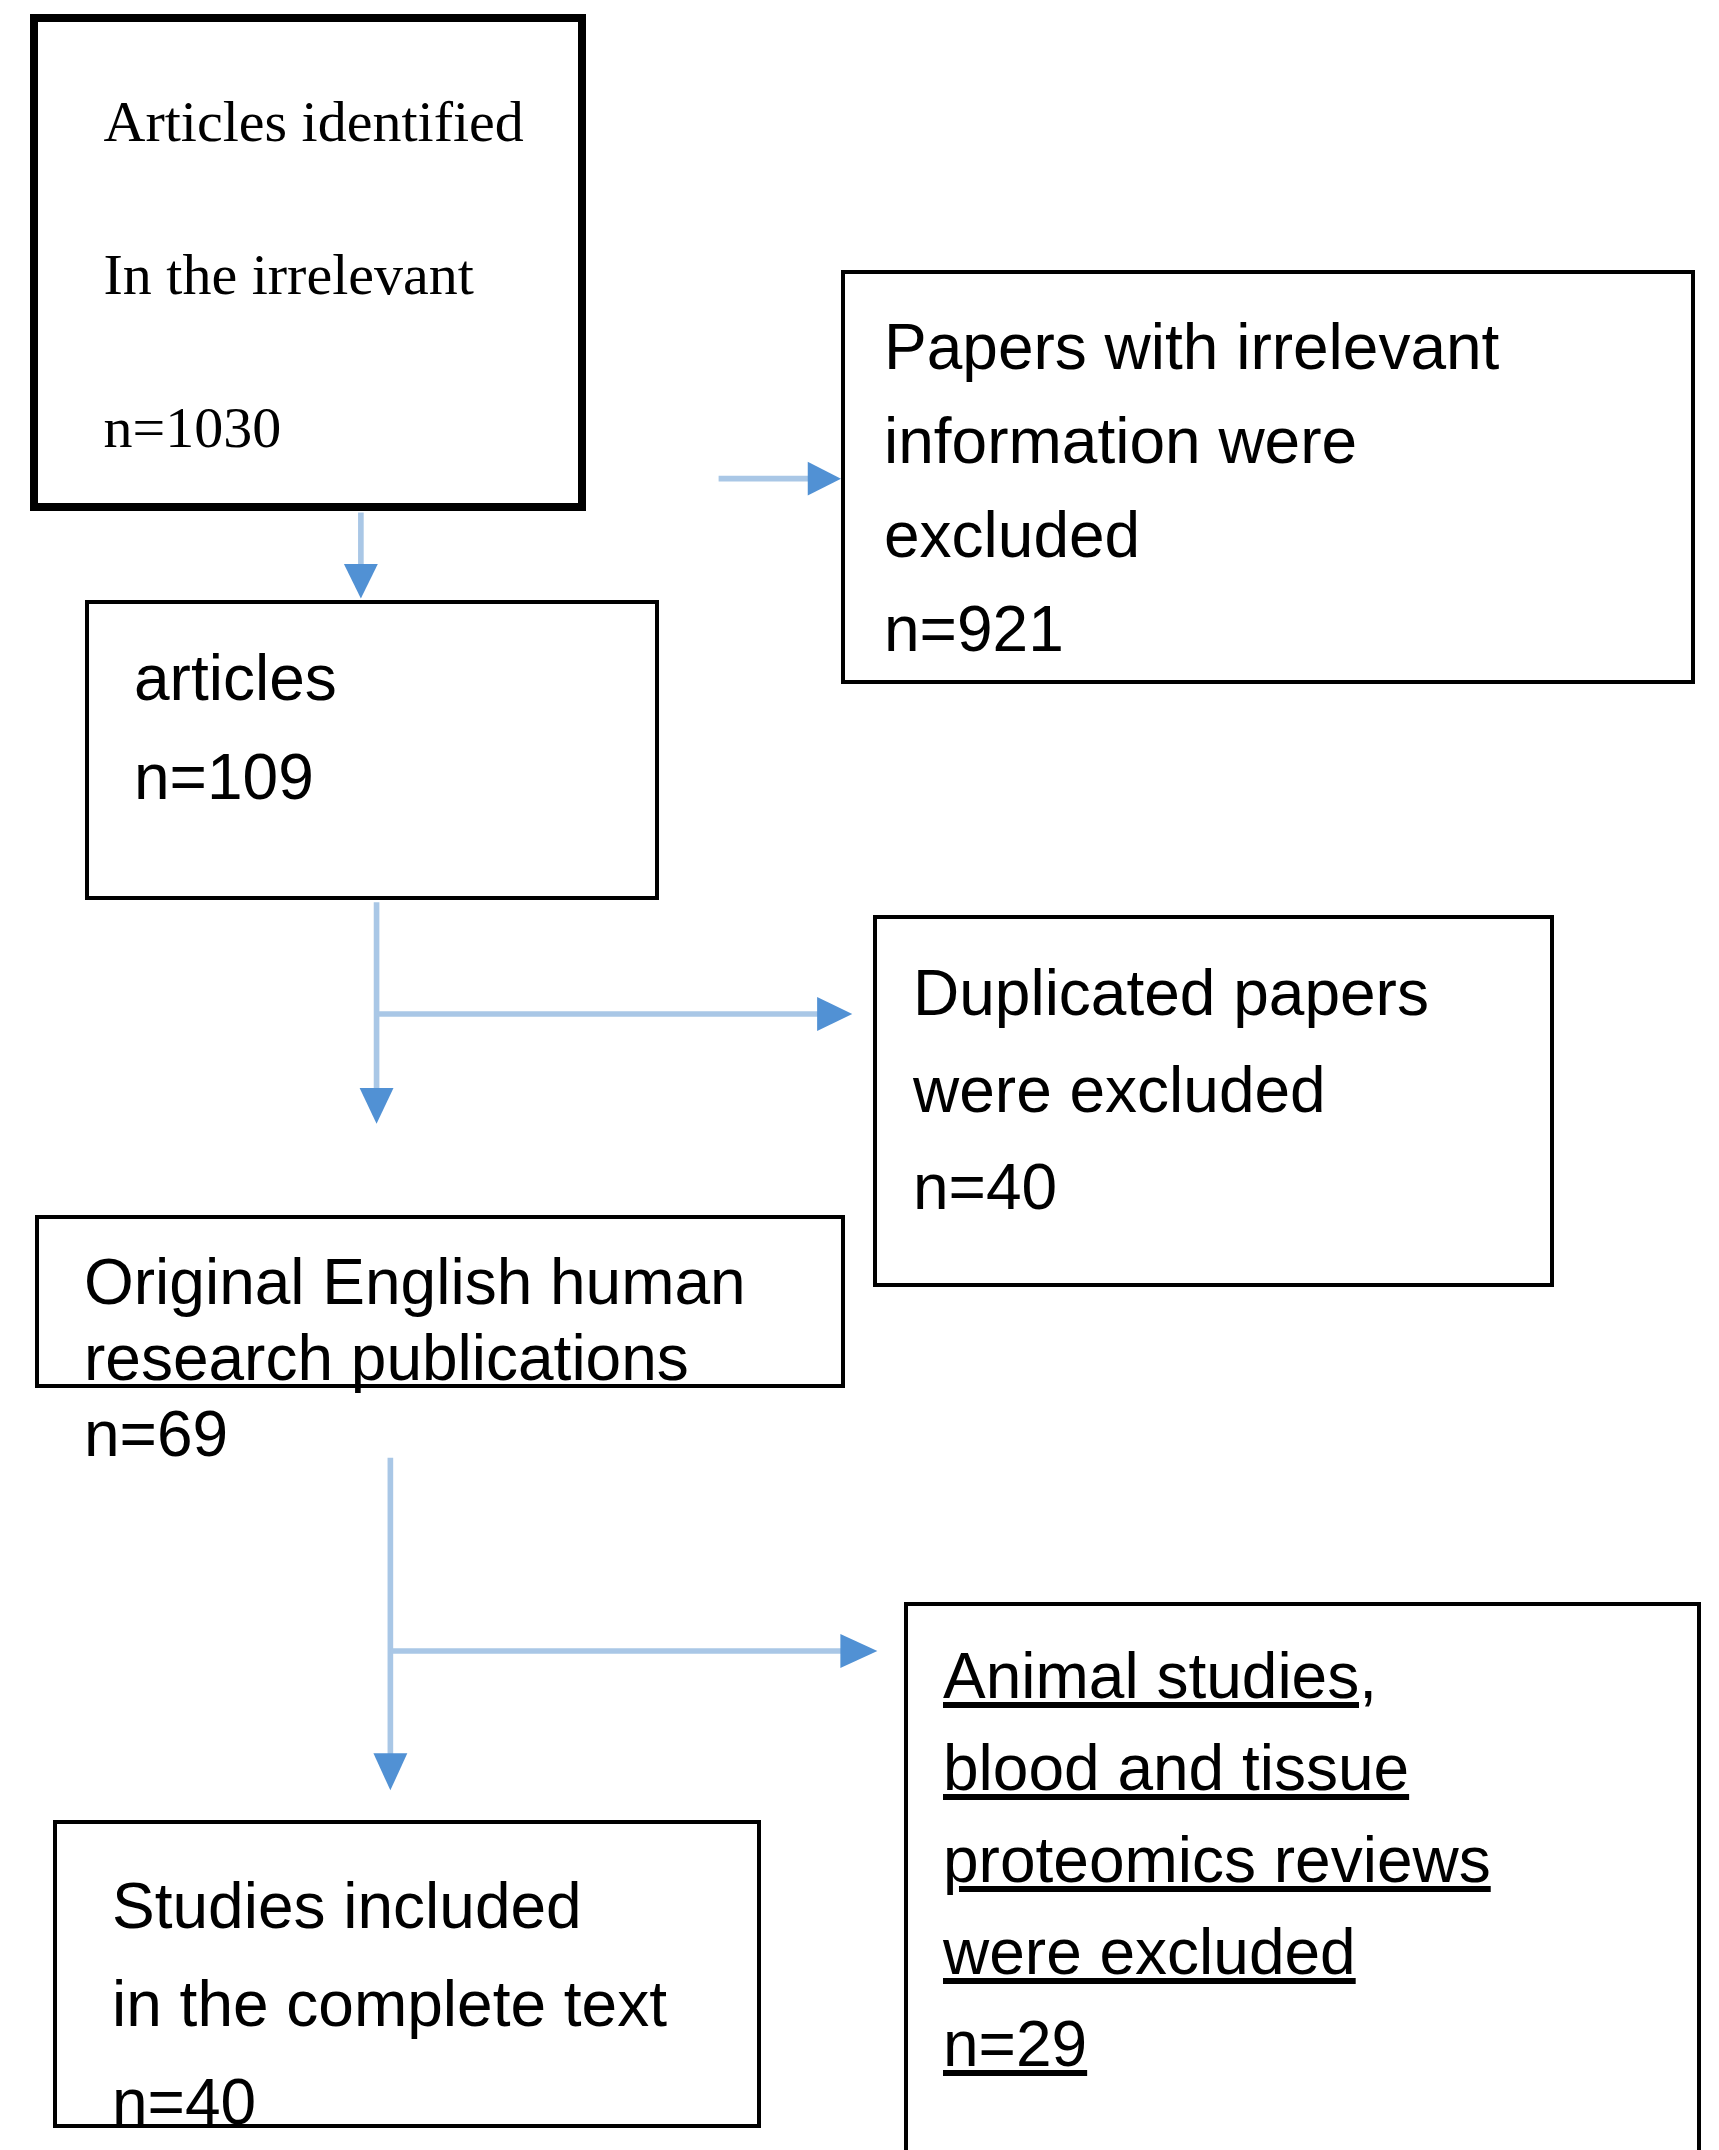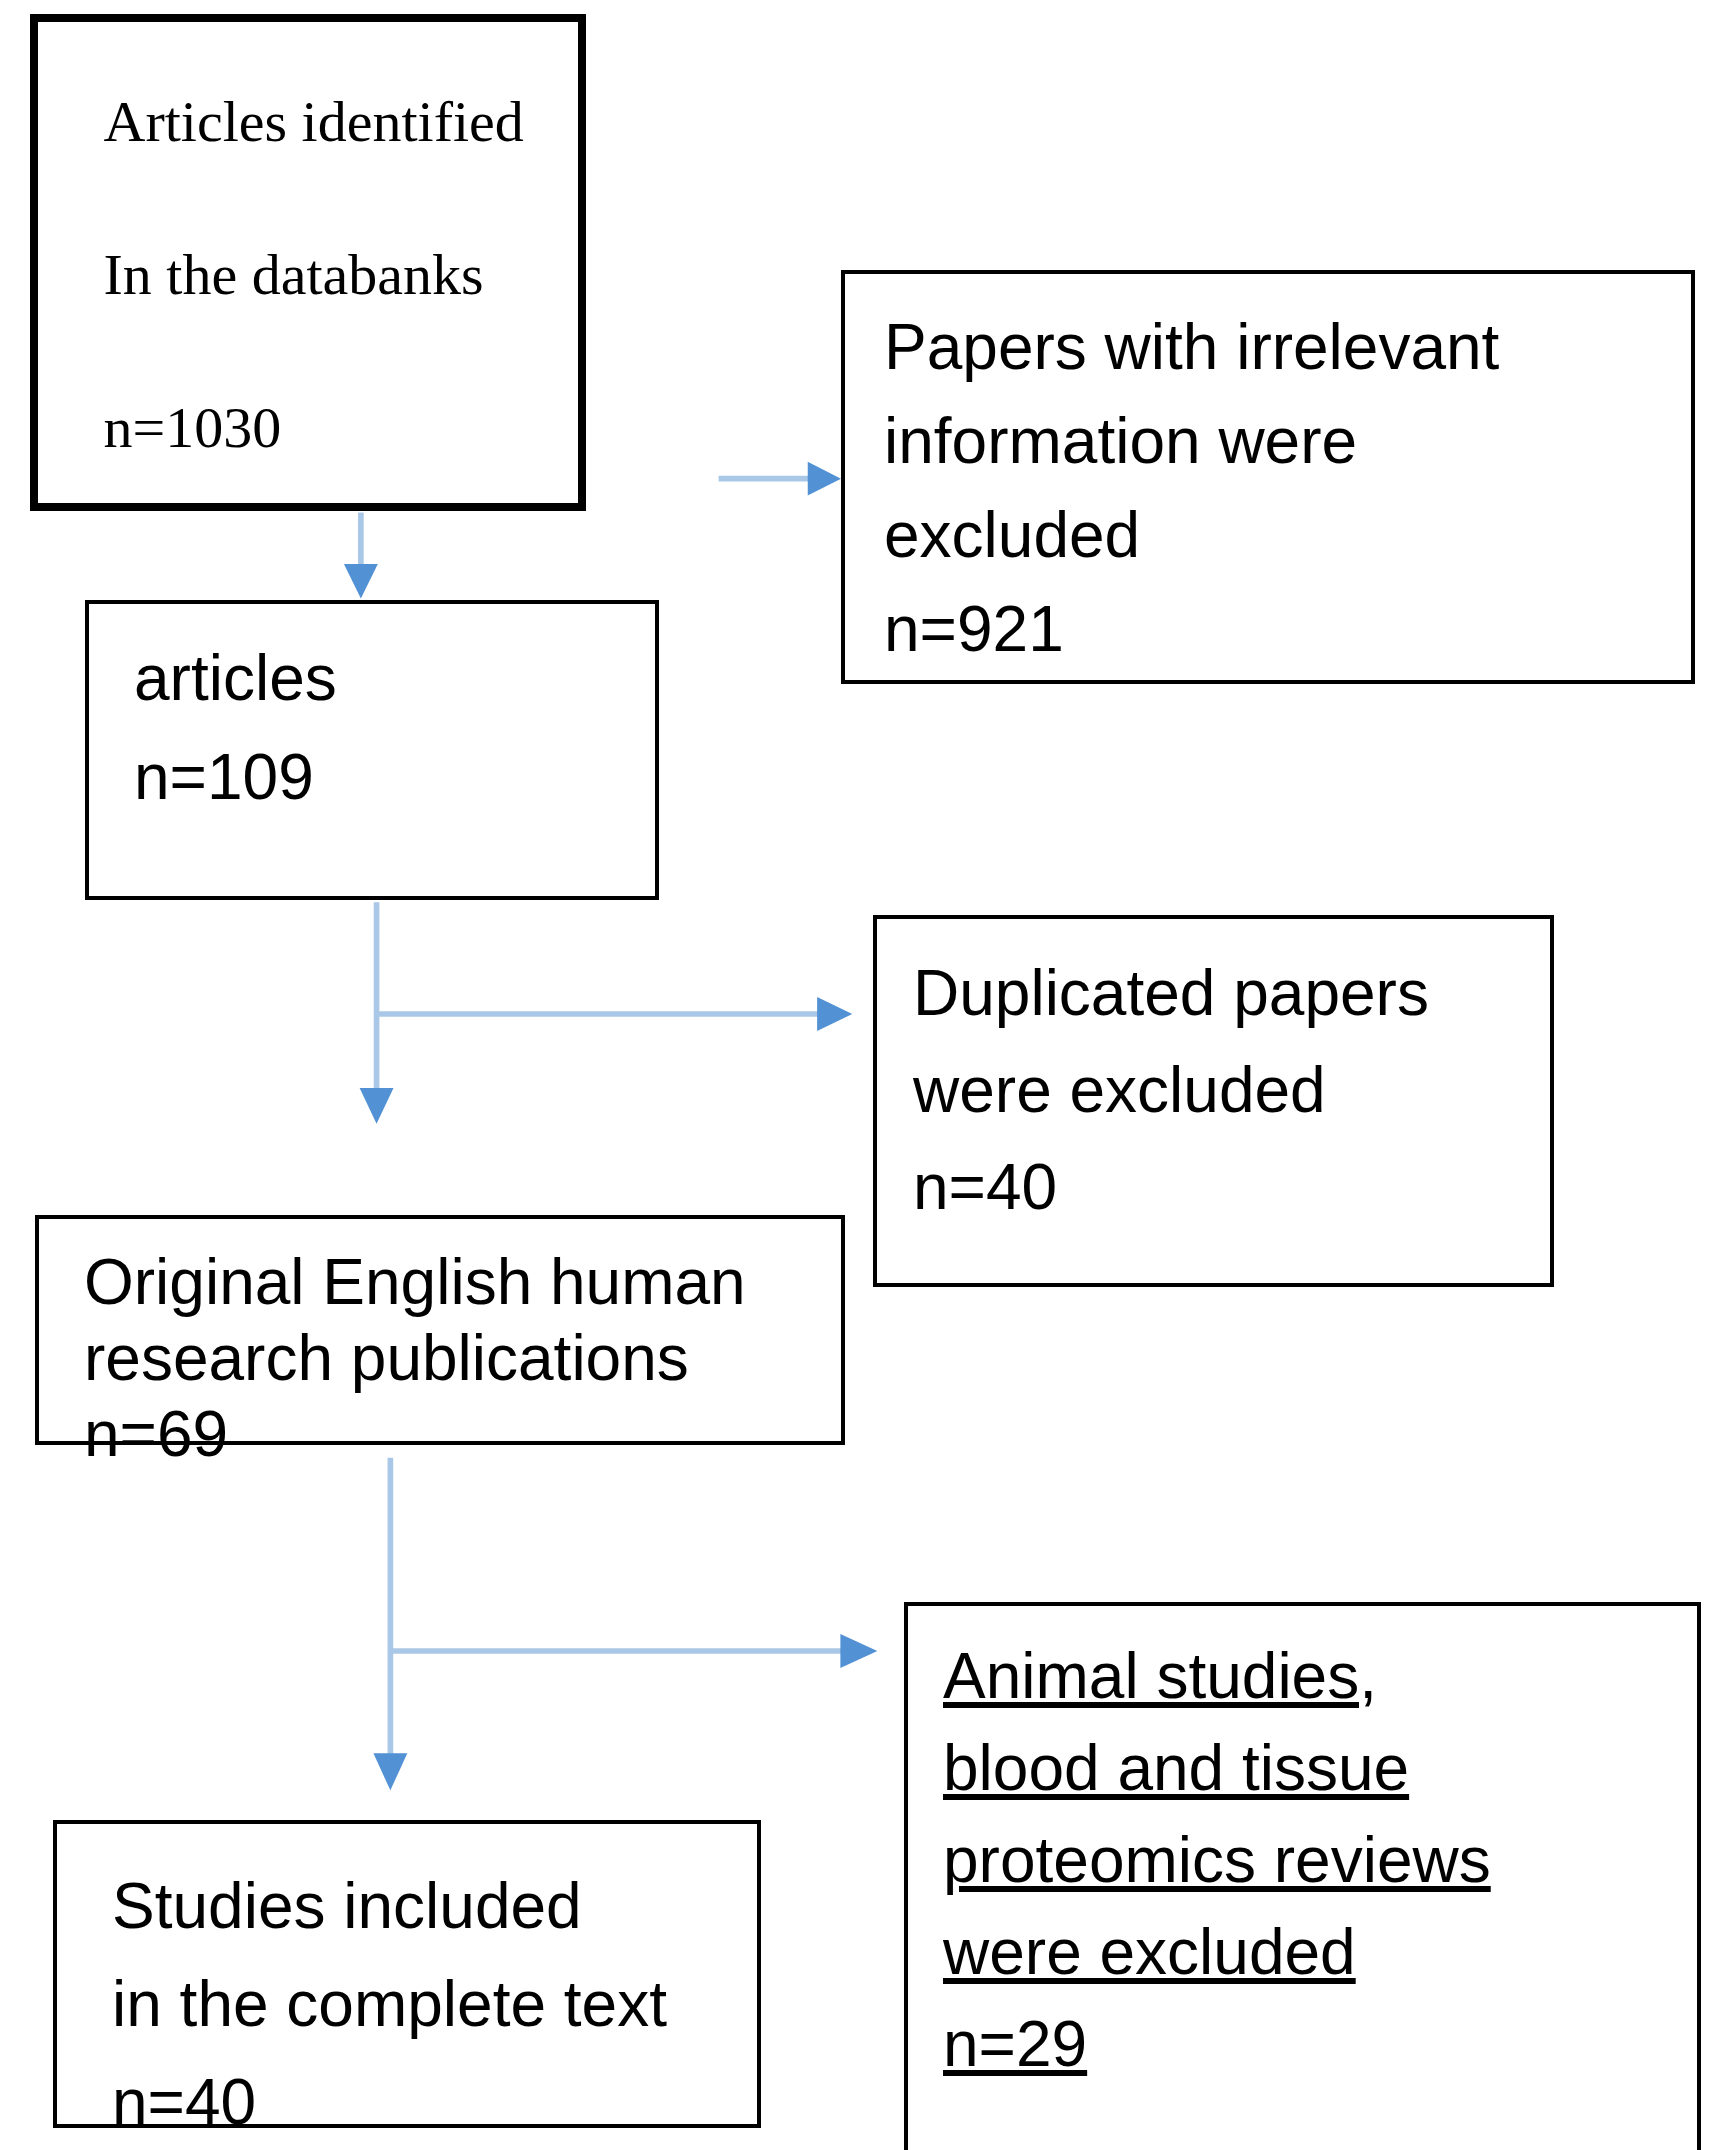--- a/index.html
+++ b/index.html
@@ -59,21 +59,21 @@
     line-height:99px;
   }
   
   .box-duplicated{
     left:873px;top:915px;width:681px;height:372px;
     padding:26px 12.6px 0 36px;
     line-height:97px;
   }
   
   .box-original{
-    left:35px;top:1215px;width:810px;height:230px;
+    left:35px;top:1215px;width:810px;height:173px;
     padding:25px 12.6px 0 45px;
     line-height:76px;
   }
   
   .box-animal{
     left:904px;top:1602px;width:797px;height:610px;
     padding:24px 12.6px 0 35px;
     line-height:92px;
     text-decoration:underline;
   }
@@ -103,21 +103,21 @@
     <polygon class="ahead" points="1302,1588 1302,1642 1358,1615"></polygon>
 
     <line class="aline" x1="622" y1="2322" x2="622" y2="2797"></line>
     <polygon class="ahead" points="595,2793 649,2793 622,2852"></polygon>
     <line class="aline" x1="622" y1="2630" x2="1342" y2="2630"></line>
     <polygon class="ahead" points="1339,2603 1339,2657 1398,2630"></polygon>
   </svg>
 
   <div class="box box-identified">
     <span class="bline">Articles identified</span>
-    <span class="bline">In the databanks</span>
+    <span class="bline">In the irrelevant</span>
     <span class="bline">n=1030</span>
   </div>
 
   <div class="box box-irrelevant">
     <span class="bline">Papers with irrelevant</span>
     <span class="bline">information were</span>
     <span class="bline">excluded</span>
     <span class="bline">n=921</span>
   </div>
 

